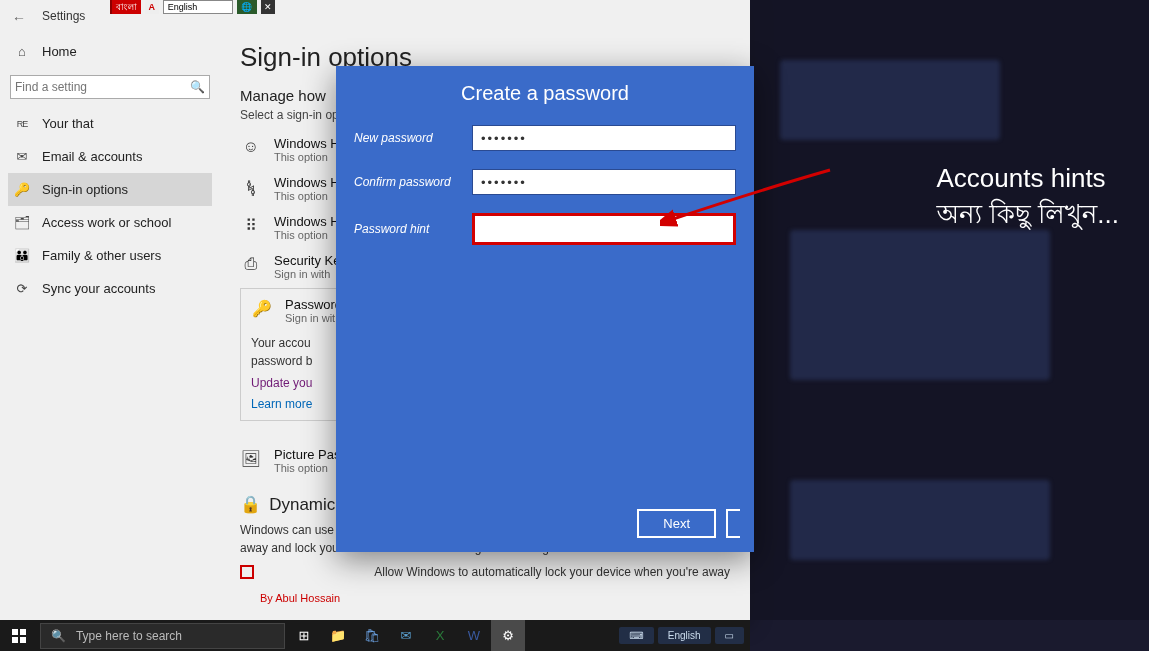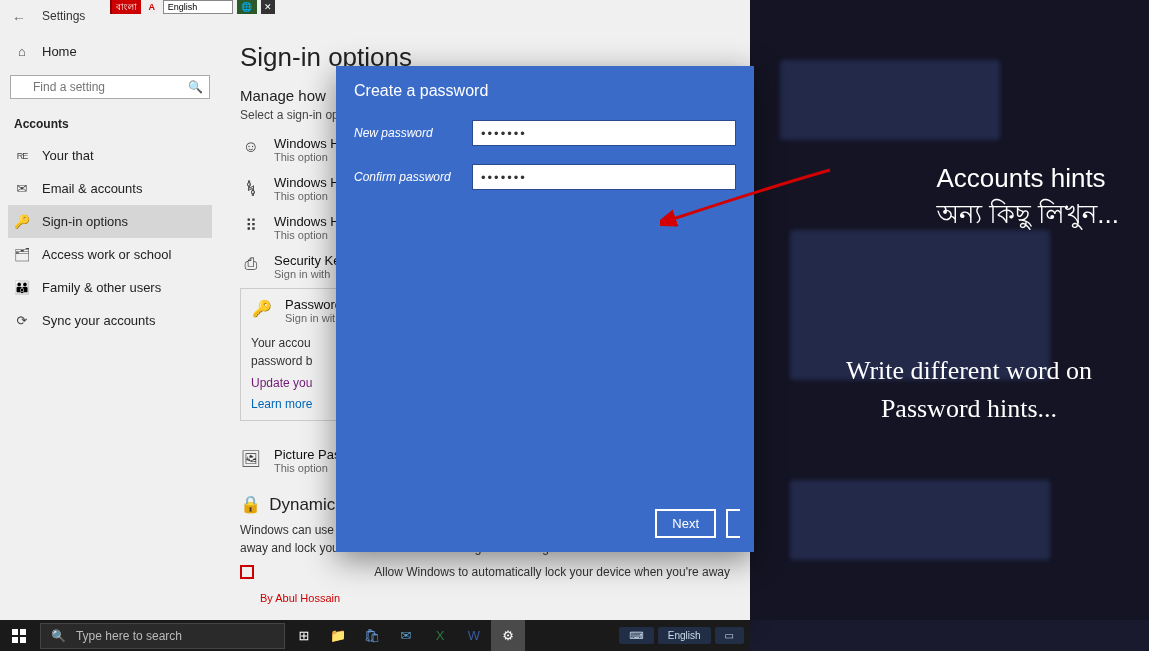--- a/index.html
+++ b/index.html
@@ -14,21 +14,21 @@
 .seg-globe { background: #2a5a2a; width: 20px; color: #cfe; justify-content: center; }
 
 
 .settings-window { position: absolute; left: 0; top: 0; width: 750px; height: 620px; background: #f0f0f0; box-shadow: 0 4px 20px rgba(0,0,0,.4); }
 .titlebar { height: 32px; display: flex; align-items: center; padding: 0 12px; color: #333; font-size: 12px; }
 .titlebar .back { margin-right: 16px; color: #666; font-size: 14px; }
 
 .settings-body { display: flex; height: calc(100% - 32px); }
 .sidebar { width: 220px; padding: 4px 8px 8px 8px; }
 .home-row { display: flex; align-items: center; gap: 12px; padding: 8px 6px; color: #222; font-size: 13px; }
-.search-box { display: flex; border: 1px solid #aaa; background: #fff; padding: 4px 22px; margin: 8px 2px; }
+.search-box { display: flex; border: 1px solid #aaa; background: #fff; padding: 4px 4px; margin: 8px 2px; }
 .search-box input { border: none; outline: none; flex: 1; font-size: 12px; background: transparent; }
 .search-box .mag { color: #666; font-size: 12px; }
 .section-label { font-weight: 600; font-size: 12px; color: #222; padding: 10px 6px 8px; }
 .nav-item { display: flex; align-items: center; gap: 12px; padding: 9px 6px; color: #222; font-size: 13px; cursor: default; }
 .nav-item.selected { background: #d6d6d6; }
 .nav-icon { width: 16px; text-align: center; color: #444; font-size: 13px; }
 
 .content { flex: 1; padding: 10px 20px 10px 20px; color: #222; overflow: hidden; }
 .content h1 { font-size: 26px; font-weight: 400; margin-bottom: 14px; }
 .content h2 { font-size: 15px; font-weight: 400; margin-bottom: 4px; color: #222; }
@@ -41,28 +41,28 @@
 .option-expanded .msg { font-size: 12px; color: #333; line-height: 1.5; }
 .link { color: #0067b8; font-size: 12px; cursor: default; display: inline-block; margin-top: 6px; }
 .section-head { font-size: 17px; font-weight: 400; margin-top: 14px; display: flex; align-items: center; gap: 8px; }
 .dyn-text { font-size: 12px; color: #333; margin-top: 6px; line-height: 1.5; max-width: 420px; }
 .checkbox-row { display: flex; align-items: center; gap: 8px; font-size: 12px; color: #333; margin-top: 8px; justify-content: space-between; }
 .checkbox-row .cb { width: 14px; height: 14px; border: 2px solid #c00; }
 .credit { color: #c00; font-size: 11px; position: absolute; left: 260px; top: 592px; }
 
 
 .modal { position: absolute; left: 336px; top: 66px; width: 418px; height: 486px; background: #3a6bc9; color: #fff; box-shadow: 0 8px 30px rgba(0,0,0,.45); z-index: 30; padding: 16px 18px; }
-.modal h3 { font-size: 16px; font-weight: 400; margin-bottom: 20px; }
+.modal h3 { font-size: 20px; font-weight: 400; margin-bottom: 20px; text-align: center; }
 .form-row { display: flex; align-items: center; margin-bottom: 18px; gap: 14px; }
 .form-row label { width: 104px; font-size: 12px; font-style: italic; }
 .form-row .field { flex: 1; height: 26px; background: #fff; border: 1px solid #2a4a92; padding: 0 8px; display: flex; align-items: center; color: #333; font-size: 13px; letter-spacing: 2px; }
 .form-row .field.hint { border: 3px solid #d20000; height: 32px; position: relative; }
 .form-row .field.hint input { border:none; outline:none; width:100%; font-size:13px; }
 .dialog-buttons { position: absolute; bottom: 14px; right: 14px; display: flex; gap: 10px; }
-.btn { border: 2px solid #fff; background: transparent; color: #fff; padding: 5px 15px; font-size: 13px; }
+.btn { border: 2px solid #fff; background: transparent; color: #fff; padding: 5px 24px; font-size: 13px; }
 .btn.partial { width: 14px; padding: 5px 2px; border-right: none; }
 
 
 .overlay { position: absolute; right: 0; top: 0; width: 399px; height: 620px; background: rgba(20,20,35,.85); color: #fff; }
 .overlay .blurbox { position: absolute; background: rgba(60,80,140,.35); border-radius: 4px; filter: blur(2px); }
 .overlay .text1 { position: absolute; top: 160px; right: 30px; font-size: 26px; font-family: Georgia, serif; text-align: left; line-height: 1.4; }
 .overlay .text2 { position: absolute; top: 352px; right: 30px; font-size: 26px; font-family: Georgia, serif; text-align: center; line-height: 1.45; width: 300px; }
 .arrow-svg { position: absolute; left: 660px; top: 150px; z-index: 40; pointer-events:none; }
 
 
@@ -96,21 +96,20 @@
   <div class="settings-body">
     <div class="sidebar">
       <div class="home-row">
         <span class="nav-icon">⌂</span>
         <span>Home</span>
       </div>
       <div class="search-box">
         <input placeholder="Find a setting" style="">
         <span class="mag">🔍</span>
       </div>
-      <div class="section-label">Accounts</div>
 
       <div class="nav-item">
         <span class="nav-icon" style="font-size:9px;letter-spacing:-1px">RE</span>
         <span>Your that</span>
       </div>
       <div class="nav-item">
         <span class="nav-icon">✉</span>
         <span>Email &amp; accounts</span>
       </div>
       <div class="nav-item selected">
@@ -204,20 +203,26 @@
 <div class="modal">
   <h3>Create a password</h3>
   <div class="form-row">
     <label>New password</label>
     <div class="field">•••••••</div>
   </div>
   <div class="form-row">
     <label>Confirm password</label>
     <div class="field">•••••••</div>
   </div>
+  <div class="form-row">
+    <label>Password hint</label>
+    <div class="field hint">
+      <input value="" style="">
+    </div>
+  </div>
   <div class="dialog-buttons">
     <button class="btn">Next</button>
     <button class="btn partial"></button>
   </div>
 </div>
 
 <svg class="arrow-svg" width="180" height="90">
   <defs>
       <marker id="ah" markerWidth="10" markerHeight="10" refX="2" refY="3" orient="auto">
     <path d="M0,0 L0,6 L8,3 z" fill="#d20000"></path>
@@ -227,21 +232,20 @@
 </svg>
 
 <div class="overlay">
   <div class="blurbox" style="top:60px;left:30px;width:220px;height:80px"></div>
   <div class="blurbox" style="top:230px;left:40px;width:260px;height:150px"></div>
   <div class="blurbox" style="top:480px;left:40px;width:260px;height:80px"></div>
   <div class="text1">
     <div>Accounts hints</div>
     <div>অন্য কিছু লিখুন...</div>
   </div>
-  <div class="text2">Write different word on Password hints...</div>
 </div>
 
 <div class="taskbar">
   <div class="start-btn">
     <svg class="winlogo" width="14" height="14">
       <rect x="0" y="0" width="6" height="6"></rect>
         <rect x="8" y="0" width="6" height="6"></rect>
       <rect x="0" y="8" width="6" height="6"></rect>
         <rect x="8" y="8" width="6" height="6"></rect>
     </svg>

